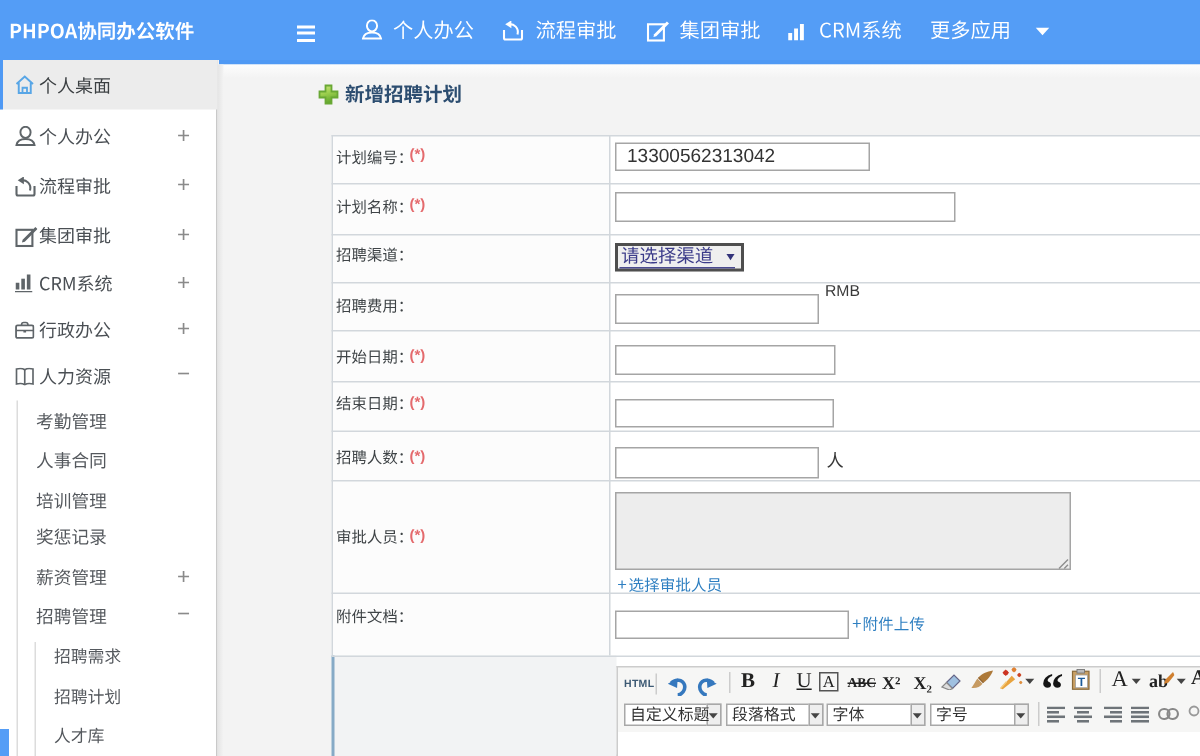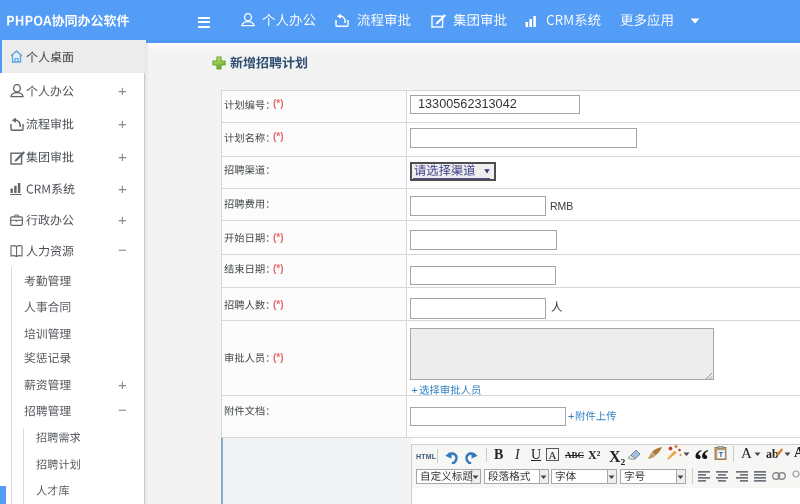--- a/index.html
+++ b/index.html
@@ -464,21 +464,21 @@
         <path transform="translate(3000.0,0)" d="M42 650C103 631 178 597 216 570L253 625C214 652 137 683 78 700ZM116 792C175 771 248 737 285 710L320 763C283 790 208 822 150 839ZM69 351 122 298C187 365 262 448 324 523L280 574C211 493 126 404 69 351ZM919 806H373V344H460V263H57V197H388C301 111 163 35 37 -4C53 -19 76 -47 87 -66C220 -19 367 72 460 177V-81H536V172C630 71 776 -16 913 -59C924 -40 947 -11 964 5C832 40 692 111 604 197H945V263H536V344H939V405H446V480H875V676H446V746H919ZM446 622H801V535H446Z"></path>
         <path transform="translate(4000.0,0)" d="M64 765C117 714 180 642 207 596L269 638C239 684 175 753 122 801ZM455 368H790V284H455ZM455 231H790V147H455ZM455 504H790V421H455ZM384 561V89H863V561H624C635 586 647 616 659 645H947V708H760C784 741 809 781 833 818L759 840C743 801 711 747 684 708H497L549 732C537 763 505 811 476 844L414 817C440 784 468 739 481 708H311V645H576C570 618 561 587 553 561ZM262 483H51V413H190V102C145 86 94 44 42 -7L89 -68C140 -6 191 47 227 47C250 47 281 17 324 -7C393 -46 479 -57 597 -57C693 -57 869 -51 941 -46C942 -25 954 9 962 27C865 17 716 10 599 10C490 10 404 17 340 52C305 72 282 90 262 100Z"></path>
       </g>
     </svg>
   </div>
 <svg class="abs" style="left:483.5px;top:168.5px" width="6" height="5" viewBox="0 0 6 5">
     <path d="M0.3 0.3 L3 4.5 L5.7 0.3 Z" fill="#33337a"></path>
   </svg>
 <div class="abs" style="left:413px;top:177.5px;width:77px;height:1px;background:#4b4b90"></div>
 <div style="position:absolute;border:1px solid #a5a5a5;background:#fff;left:410px;top:196px;width:136px;height:20px"></div>
-<div class="abs" style="left:550px;top:200px;font-size:10.5px;color:#3a3a3a">RMB</div>
+<div class="abs" style="left:550px;top:188px;font-size:10.5px;color:#3a3a3a">RMB</div>
 <div style="position:absolute;border:1px solid #a5a5a5;background:#fff;left:410px;top:230px;width:147px;height:20px"></div>
 <div style="position:absolute;border:1px solid #a5a5a5;background:#fff;left:410px;top:266px;width:146px;height:19px"></div>
 <div style="position:absolute;border:1px solid #a5a5a5;background:#fff;left:410px;top:298px;width:136px;height:21px"></div>
 <div style="position:absolute;left:551.0px;top:299.2px;width:12px;height:17px">
     <svg width="12" height="17" style="position:absolute;left:0;top:0">
       <g fill="#3a3a3a" transform="translate(0,12.0) scale(0.011500,-0.011500)">
         <path transform="translate(0.0,0)" d="M457 837C454 683 460 194 43 -17C66 -33 90 -57 104 -76C349 55 455 279 502 480C551 293 659 46 910 -72C922 -51 944 -25 965 -9C611 150 549 569 534 689C539 749 540 800 541 837Z"></path>
       </g>
     </svg>
   </div>
@@ -523,21 +523,21 @@
     <path d="M11.5 5.5 C9 2.5 4 2.8 2.7 6.5 C1.7 10 4.5 13.2 7.2 13.4" fill="none" stroke="#3578be" stroke-width="2.4"></path>
     <path d="M13.8 5.8 L7.2 2.2 L7.6 8.6 Z" fill="#3578be"></path>
   </svg>
 <div class="abs" style="left:486px;top:448px;width:1px;height:14px;background:#ccc"></div>
 <div style="position:absolute;font-family:Liberation Serif,serif;color:#222;left:494px;top:447px;font-size:14px;font-weight:bold">B</div>
 <div style="position:absolute;font-family:Liberation Serif,serif;color:#222;left:515px;top:447px;font-size:14px;font-style:italic">I</div>
 <div style="position:absolute;font-family:Liberation Serif,serif;color:#222;left:531px;top:447px;font-size:14px;text-decoration:underline">U</div>
 <div class="abs" style="left:546px;top:448px;width:13px;height:13px;border:1px solid #555;font-size:11px;color:#222;text-align:center;line-height:12px;font-family:'Liberation Serif',serif">A</div>
 <div style="position:absolute;font-family:Liberation Serif,serif;color:#222;left:565px;top:450px;font-size:9px;font-weight:bold;text-decoration:line-through">ABC</div>
 <div style="position:absolute;font-family:Liberation Serif,serif;color:#222;left:588px;top:448px;font-size:12px;font-weight:bold">X²</div>
-<div style="position:absolute;font-family:Liberation Serif,serif;color:#222;left:609px;top:448px;font-size:16px;font-weight:bold">X₂</div>
+<div style="position:absolute;font-family:Liberation Serif,serif;color:#222;left:609px;top:448px;font-size:12px;font-weight:bold">X₂</div>
 <svg class="abs" style="left:627px;top:448px" width="14" height="12" viewBox="0 0 14 12">
     <path d="M4 7 L9 2 L13 6 L8 11 Z" fill="#9fc0e0" stroke="#668" stroke-width="0.8"></path>
     <path d="M1 10 L4 7 L8 11 L6 12 Z" fill="#ddd" stroke="#888" stroke-width="0.8"></path>
   </svg>
 <svg class="abs" style="left:647px;top:446px" width="16" height="15" viewBox="0 0 16 15">
     <path d="M15 1 C11 1.5 7 3.5 5.2 5.8 L8.6 9.2 C11 7.5 13.8 4.5 15 1 Z" fill="#ad7939"></path>
     <path d="M4.6 6.4 L8 9.8 C6.5 11.8 3.5 13.2 0.6 12.6 C2 10.8 3 8.6 4.6 6.4 Z" fill="#c69a62"></path>
     <path d="M5.2 5.8 L8.6 9.2" stroke="#8a5c28" stroke-width="0.8"></path>
   </svg>
 <svg class="abs" style="left:666px;top:444px" width="16" height="16" viewBox="0 0 16 16">

